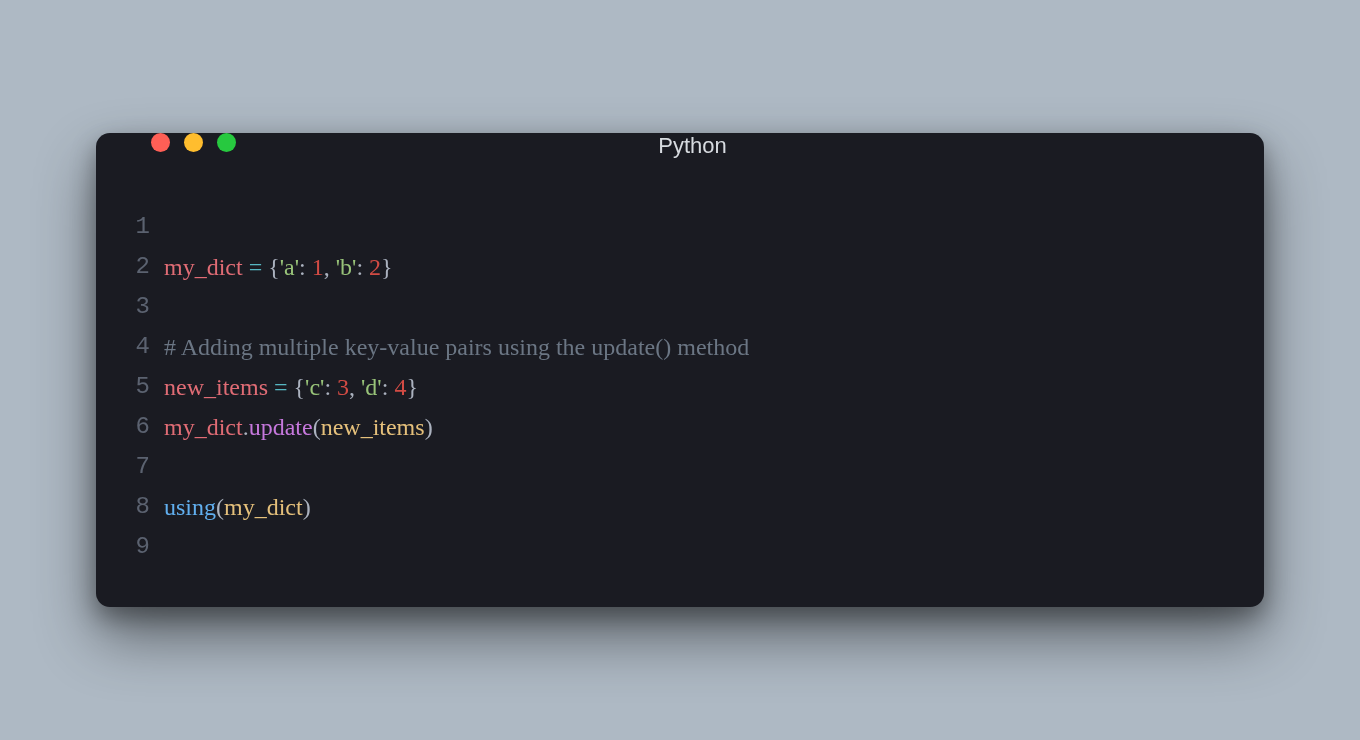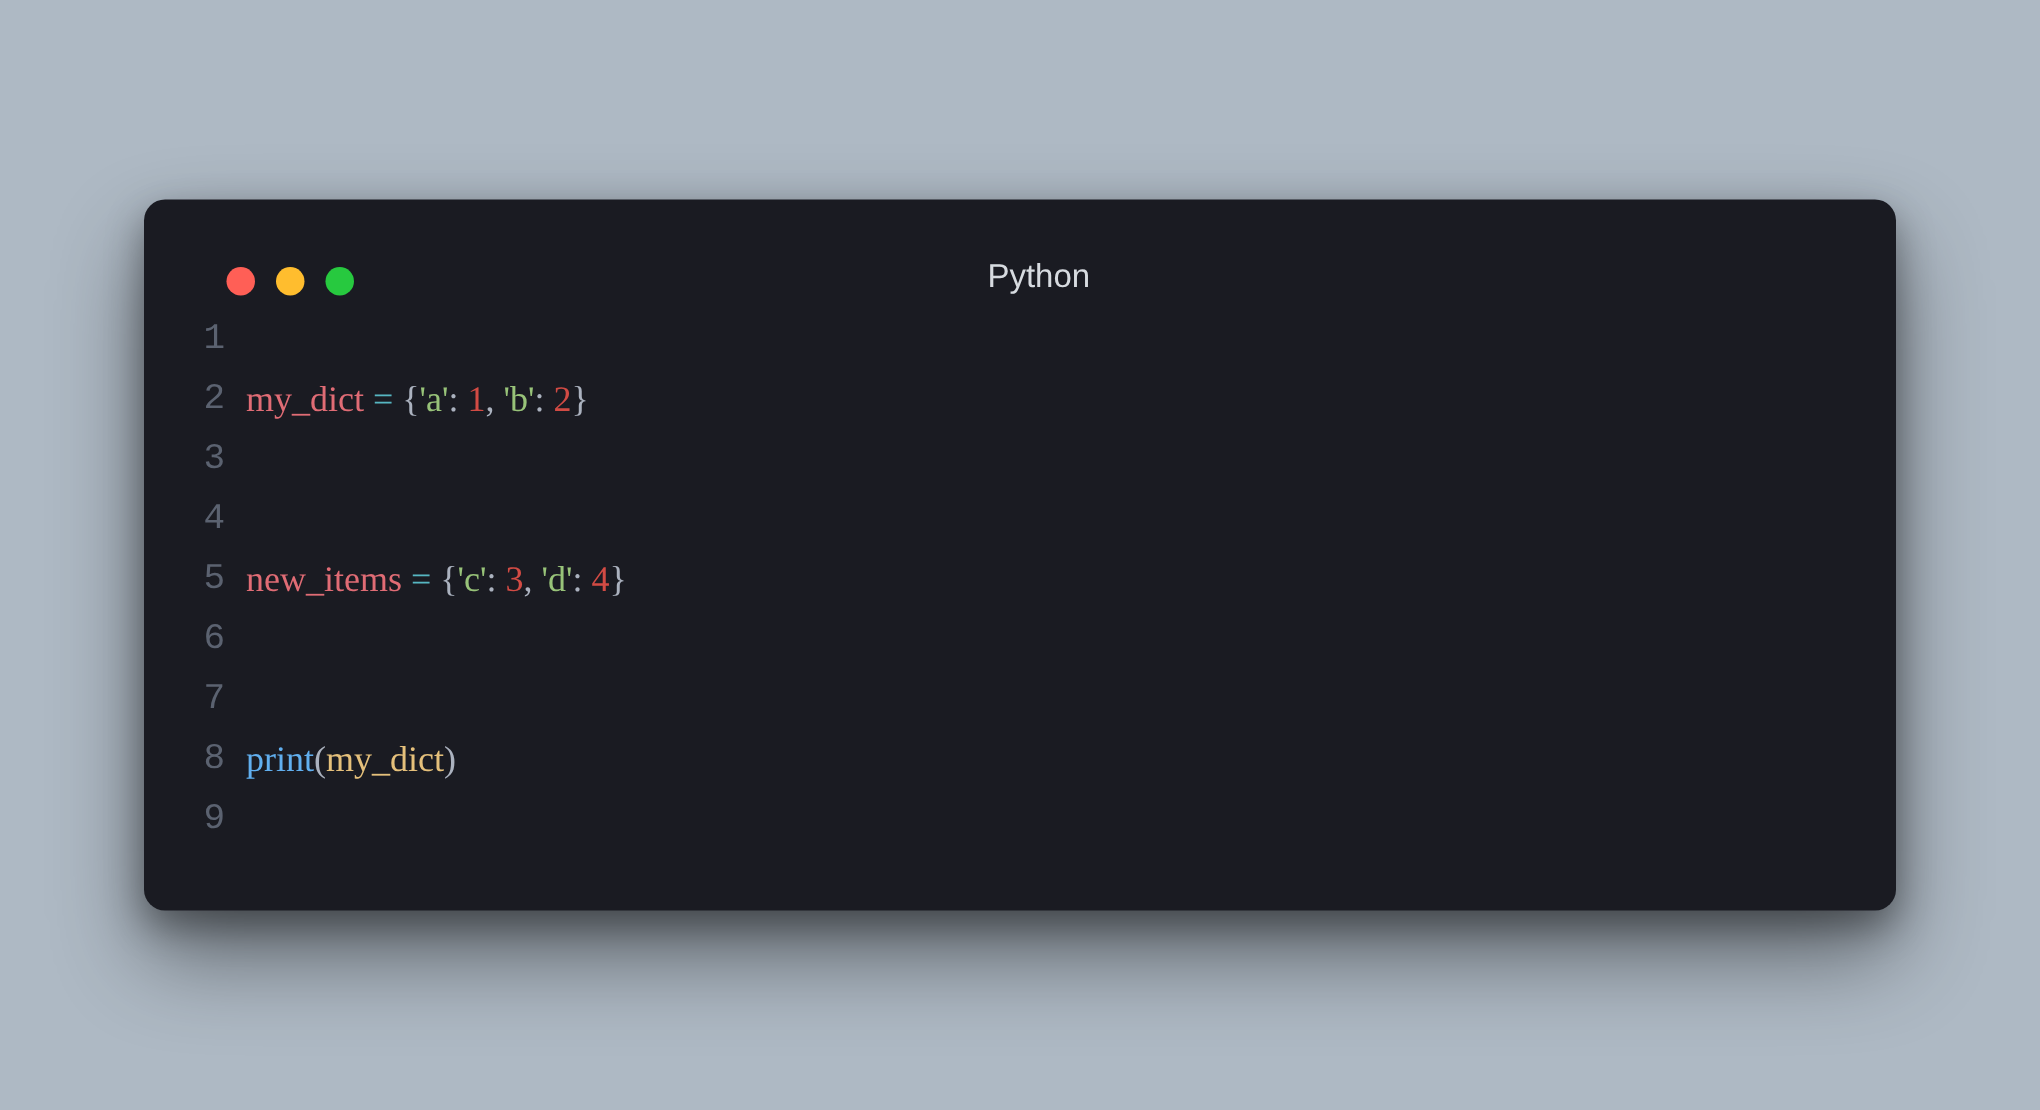--- a/index.html
+++ b/index.html
@@ -15,21 +15,21 @@
     width: 1168px;
     background: #1a1b22;
     border-radius: 14px;
     box-shadow: 0 30px 60px rgba(0,0,0,0.45), 0 10px 25px rgba(0,0,0,0.35);
     overflow: hidden;
   }
   .titlebar {
     position: relative;
     height: 64px;
     display: flex;
-    align-items: flex-end;
+    align-items: flex-start;
     margin-left: 25px;
   }
   .traffic {
     display: flex;
     gap: 14px;
     margin-left: 30px;
   }
   .traffic span {
     width: 19px; height: 19px; border-radius: 50%;
     display: inline-block;
@@ -84,20 +84,20 @@
       <span class="tl-red"></span>
       <span class="tl-yellow"></span>
       <span class="tl-green"></span>
     </div>
     <div class="title">Python</div>
   </div>
   <div class="editor" id="editor">
       <div class="line"><span class="gutter">1</span><span class="code"></span></div>
       <div class="line"><span class="gutter">2</span><span class="code"><span class="tok-ident1">my_dict</span><span> </span><span class="tok-op">=</span><span> </span><span class="tok-punc">{</span><span class="tok-str">'a'</span><span class="tok-punc">:</span><span> </span><span class="tok-num">1</span><span class="tok-punc">,</span><span> </span><span class="tok-str">'b'</span><span class="tok-punc">:</span><span> </span><span class="tok-num">2</span><span class="tok-punc">}</span></span></div>
       <div class="line"><span class="gutter">3</span><span class="code"></span></div>
-      <div class="line"><span class="gutter">4</span></div>
+      <div class="line"><span class="gutter">4</span><span class="code"><span class="tok-comment"># Adding multiple key-value pairs using the update() method</span></span></div>
       <div class="line"><span class="gutter">5</span><span class="code"><span class="tok-ident1">new_items</span><span> </span><span class="tok-op">=</span><span> </span><span class="tok-punc">{</span><span class="tok-str">'c'</span><span class="tok-punc">:</span><span> </span><span class="tok-num">3</span><span class="tok-punc">,</span><span> </span><span class="tok-str">'d'</span><span class="tok-punc">:</span><span> </span><span class="tok-num">4</span><span class="tok-punc">}</span></span></div>
-      <div class="line"><span class="gutter">6</span></div>
+      <div class="line"><span class="gutter">6</span><span class="code"><span class="tok-ident1">my_dict</span><span class="tok-punc">.</span><span class="tok-method">update</span><span class="tok-punc">(</span><span class="tok-ident2">new_items</span><span class="tok-punc">)</span></span></div>
       <div class="line"><span class="gutter">7</span><span class="code"></span></div>
-      <div class="line"><span class="gutter">8</span><span class="code"><span class="tok-func">print</span><span class="tok-punc">(</span><span class="tok-ident2">my_dict</span><span class="tok-punc">)</span></span></div>
+      <div class="line"><span class="gutter">8</span><span class="code"><span class="tok-func">using</span><span class="tok-punc">(</span><span class="tok-ident2">my_dict</span><span class="tok-punc">)</span></span></div>
       <div class="line"><span class="gutter">9</span><span class="code"></span></div>
     </div>
 </div>
 
 </body></html>

